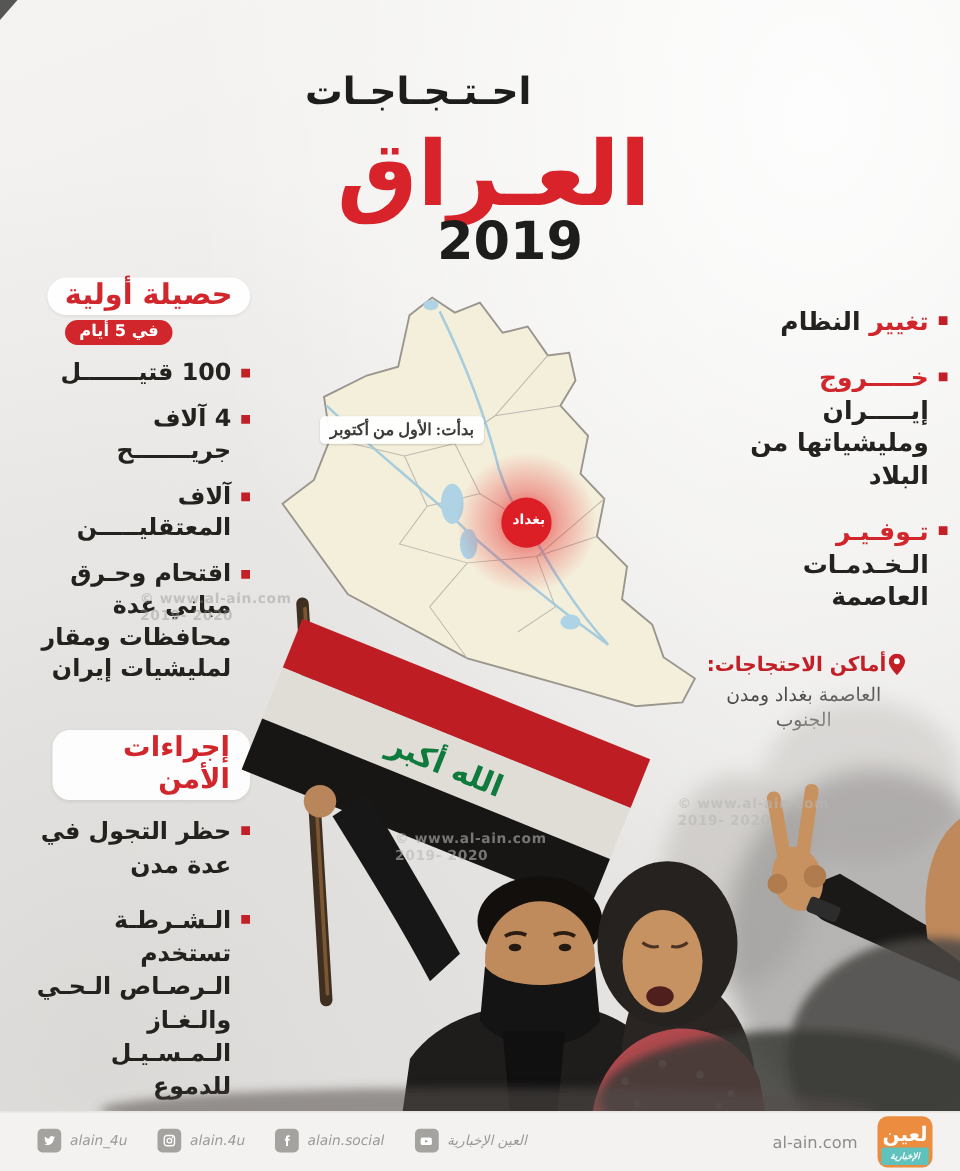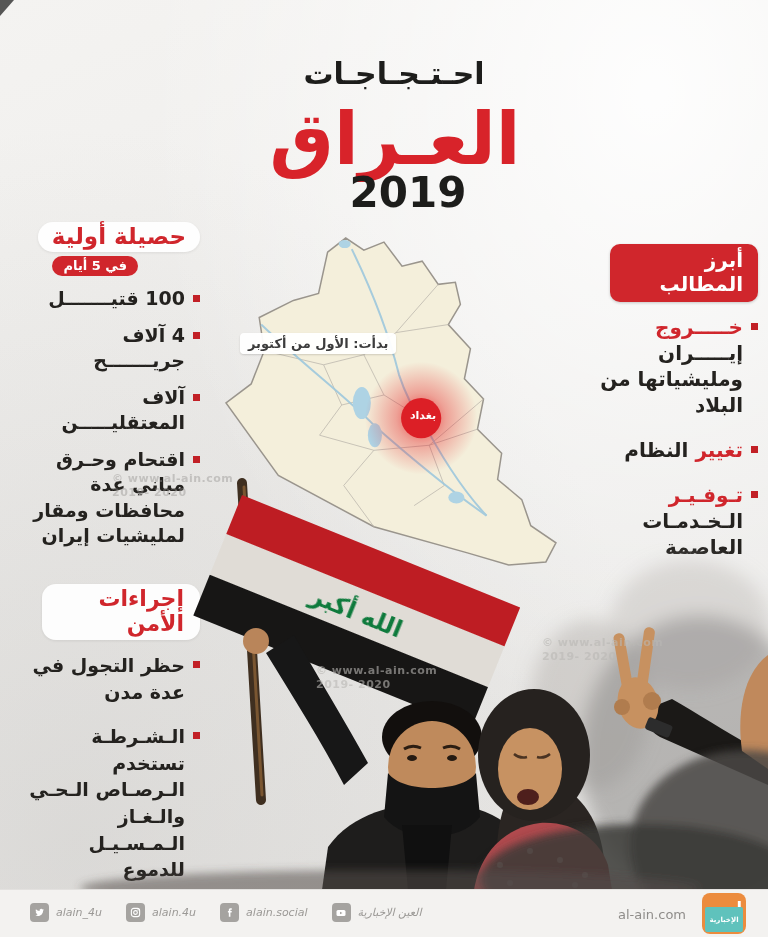--- a/index.html
+++ b/index.html
@@ -7,31 +7,31 @@
     position:relative;width:768px;height:937px;overflow:hidden;
     font-family:"DejaVu Sans",sans-serif;
     background:
       radial-gradient(ellipse at 85% 10%, rgba(255,255,255,.9), rgba(255,255,255,0) 55%),
       radial-gradient(ellipse at 10% 90%, rgba(190,188,185,.35), rgba(255,255,255,0) 60%),
       linear-gradient(160deg,#f4f3f1 0%,#ecebe9 55%,#e6e5e3 100%);
   }
   .corner-fold{position:absolute;left:0;top:0;width:0;height:0;
     border-top:16px solid #3a3a3a;border-right:14px solid transparent;opacity:.85;}
   
-  .title-top{position:absolute;top:56px;left:244px;width:300px;text-align:center;
+  .title-top{position:absolute;top:56px;left:244px;width:300px;text-align:left;
     font-size:30px;font-weight:bold;color:#1d1d1b;direction:rtl;}
   .title-main{position:absolute;top:86px;left:230px;width:330px;text-align:center;
     font-size:72px;line-height:1.05;font-weight:bold;color:#d8232a;direction:rtl;margin-top:16px;}
   .title-year{position:absolute;top:168px;left:258px;width:300px;text-align:center;
     font-size:42px;font-weight:bold;color:#1d1d1b;}
   
   .map{position:absolute;left:223px;top:234px;width:342px;height:332px;}
-  .start-label{position:absolute;left:240px;top:333px;background:rgba(255,255,255,.95);
+  .start-label{position:absolute;left:256px;top:333px;background:rgba(255,255,255,.95);
     border-radius:4px;padding:3px 8px;font-size:13px;font-weight:bold;color:#3c3c3c;
-    direction:rtl;box-shadow:0 1px 2px rgba(0,0,0,.15);}
+    direction:rtl;box-shadow:0 1px 2px rgba(0,0,0,.15);font-family:Liberation Serif, serif;}
   .city-label{position:absolute;left:400px;top:409px;width:46px;text-align:center;
     font-size:11px;font-weight:bold;color:#ffffff;direction:rtl;}
   
   .bullet{position:relative;direction:rtl;text-align:right;padding-right:15px;
     font-weight:bold;color:#24221f;}
   .bullet::before{content:"";position:absolute;right:0;top:9px;width:7px;height:7px;background:#c22026;}
   
   .stats{position:absolute;left:28px;top:222px;width:172px;direction:rtl;text-align:right;}
   .stats-header{display:inline-block;background:rgba(255,255,255,.92);border-radius:15px;
     padding:1px 14px 3px;margin-left:3px;font-size:23px;font-weight:bold;color:#d0262c;
@@ -70,23 +70,23 @@
   .social{display:flex;align-items:center;gap:7px;}
   .sicon{width:19px;height:19px;border-radius:4px;background:#a5a3a0;display:flex;
     align-items:center;justify-content:center;}
   .slabel{font-size:11px;color:#9b9996;}
   .slabel.ar{direction:rtl;}
   .site{position:absolute;right:82px;top:17px;font-size:13px;color:#8f8d8a;direction:ltr;}
   .brand-logo{position:absolute;right:22px;top:3px;width:44px;height:41px;background:#ec8c3e;
     border-radius:8px;overflow:hidden;}
   .logo-main{position:absolute;top:0;left:0;width:44px;height:28px;display:flex;align-items:center;
     justify-content:center;color:#fff;font-size:16px;font-weight:bold;direction:rtl;}
-  .logo-sub{position:absolute;bottom:2px;left:3px;width:38px;height:25px;background:#5fc2bc;
+  .logo-sub{position:absolute;bottom:2px;left:3px;width:38px;height:14px;background:#5fc2bc;
     border-radius:2px;display:flex;align-items:center;justify-content:center;color:#fff;
-    font-size:7px;font-weight:bold;direction:rtl;}
+    font-size:7px;font-weight:bold;direction:rtl;font-style:italic;}
 </style>
 </head>
 <body>
 
 <div class="poster">
 
   <div class="corner-fold"></div>
 
   <div class="title-top">احـتـجـاجـات</div>
   <div class="title-main">العـراق</div>
@@ -130,26 +130,36 @@
   <section class="stats">
     <div><span class="stats-header">حصيلة أولية</span></div>
     <div><span class="stats-sub">في 5 أيام</span></div>
     <div class="bullet">100 قتيـــــــل</div>
     <div class="bullet">4 آلاف جريـــــــح</div>
     <div class="bullet">آلاف المعتقليـــــن</div>
     <div class="bullet">اقتحام وحـرق مباني عدة محافظات ومقار لمليشيات إيران</div>
   </section>
 
   <section class="demands">
-    <div><span class="demands-header">أبرز المطالب</span></div>
+    <div class="bullet"><span class="hl">تغيير</span><span> النظام</span></div>
     <div class="bullet"><span class="hl">خـــــروج</span><span> إيـــــران ومليشياتها من البلاد</span></div>
-    <div class="bullet"><span class="hl">تغيير</span><span> النظام</span></div>
     <div class="bullet"><span class="hl">تـوفـيـر</span><span> الـخـدمـات العاصمة</span></div>
   </section>
 
+  <section class="locations">
+    <div class="locations-header">
+      <span class="pin">
+        <svg width="13" height="17" viewBox="0 0 13 17">
+            <path d="M6.5 0C2.9 0 0 2.8 0 6.2 0 10.8 6.5 17 6.5 17S13 10.8 13 6.2C13 2.8 10.1 0 6.5 0z" fill="#c22026"></path>
+            <circle cx="6.5" cy="6" r="2.4" fill="#fff"></circle>
+          </svg>
+      </span><span>أماكن الاحتجاجات:</span>
+    </div>
+    <div class="locations-body">العاصمة بغداد ومدن الجنوب</div>
+  </section>
 
   <section class="security">
     <div><span class="security-header">إجراءات الأمن</span></div>
     <div class="bullet">حظر التجول في عدة مدن</div>
     <div class="bullet">الـشـرطـة تستخدم الـرصـاص الـحـي والـغـاز الـمـسـيـل للدموع</div>
     <div class="bullet">تــوقــف خــدمــة الإنترنت جزئيا</div>
   </section>
 
   <svg class="photo" viewBox="0 0 768 435">
     <defs>

